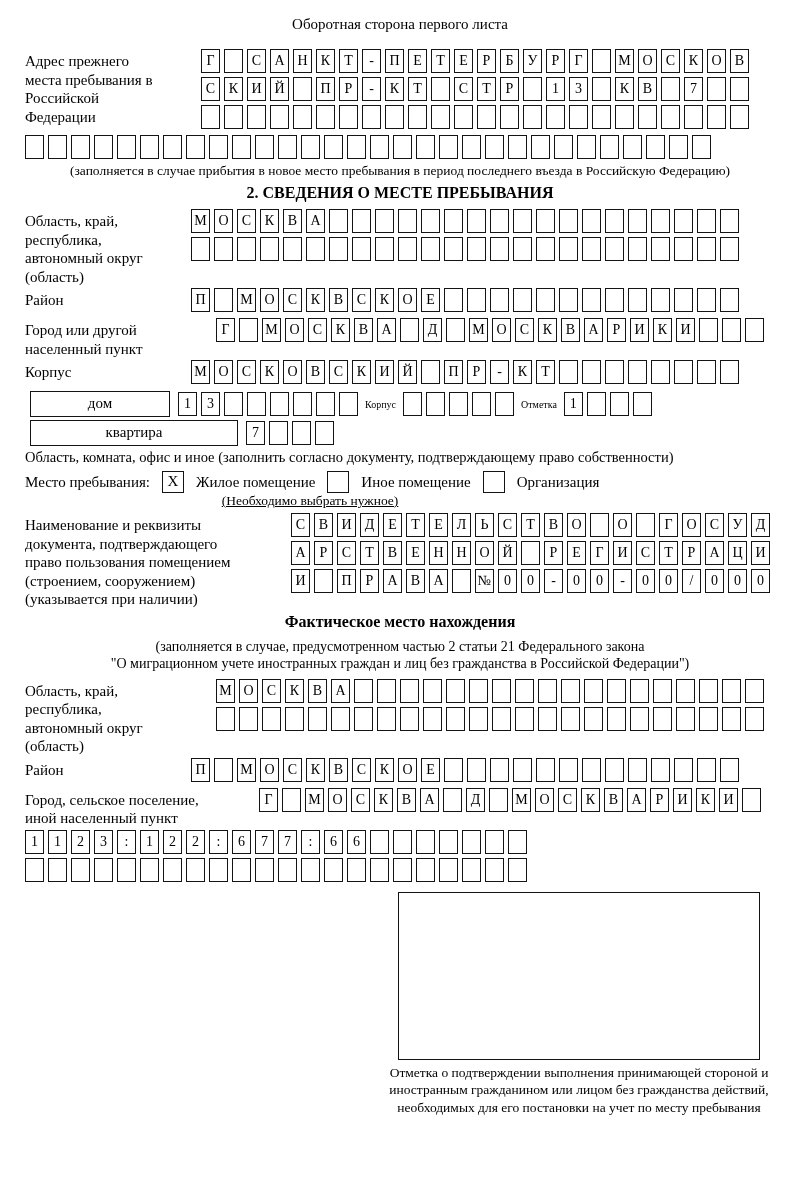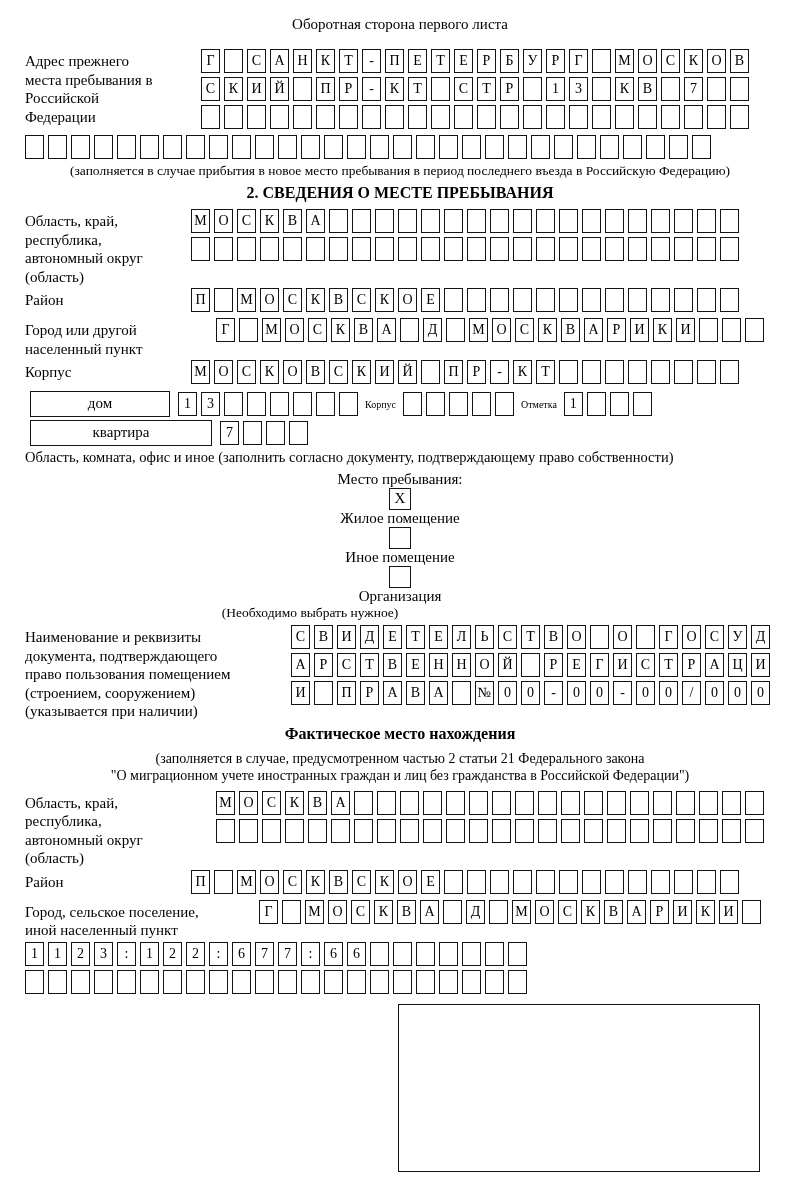--- a/index.html
+++ b/index.html
@@ -31,30 +31,30 @@
   .caption { font-size:13.5px; text-align:center; margin:1px 0 5px 0; }
   .caption-left { font-size:14.5px; margin:1px 0 5px 0; }
   .sec-title { font-weight:bold; text-align:center; font-size:16px; margin:4px 0 7px 0; }
 
   .inline-row { display:flex; align-items:center; margin:3px 0 3px 0; }
   .widebox {
     border:1.7px solid #141414; height:26px; line-height:23px;
     text-align:center; font-size:15px;
   }
   .wb-dom { width:140px; margin-left:5px; margin-right:8px; }
-  .wb-kv  { width:182px; margin-left:5px; margin-right:8px; }
+  .wb-kv  { width:208px; margin-left:5px; margin-right:8px; }
   .inline-label { font-size:10px; padding:0 7px; }
   .inline-cells { display:flex; gap:4px; }
 
-  .mesto-row { display:flex; align-items:center; font-size:15px; margin-top:4px;flex-direction:column; }
+  .mesto-row { display:flex; align-items:center; font-size:15px; margin-top:4px; }
   .cb {
     width:22px; height:22px; border:1.7px solid #141414;
     text-align:center; line-height:19px; font-size:15px; margin:0 12px;
   }
-  .mesto-note { font-size:13.5px; text-align:center; width:220px; margin-left:175px; margin-bottom:4px; }
+  .mesto-note { font-size:13.5px; text-align:center; width:220px; margin-left:175px; margin-bottom:4px;text-decoration:underline; }
 
   .fact-note { font-size:14px; text-align:center; line-height:17.5px; }
 
   .stamp-box {
     margin-left:373px; margin-top:6px;
     width:362px; height:168px; border:1.8px solid #141414;
   }
   .stamp-note {
     margin-left:355px; width:398px; text-align:center;
     font-size:13.5px; line-height:17.5px; margin-top:4px;
@@ -627,14 +627,15 @@
           <span class="cell">&nbsp;</span>
           <span class="cell">&nbsp;</span>
           <span class="cell">&nbsp;</span>
           <span class="cell">&nbsp;</span>
           <span class="cell">&nbsp;</span>
         </div>
     </div>
   </div>
 
   <div class="stamp-box"></div>
+  <div class="stamp-note">Отметка о подтверждении выполнения принимающей стороной и иностранным гражданином или лицом без гражданства действий, необходимых для его постановки на учет по месту пребывания</div>
 
 </div>
 
 </body></html>

